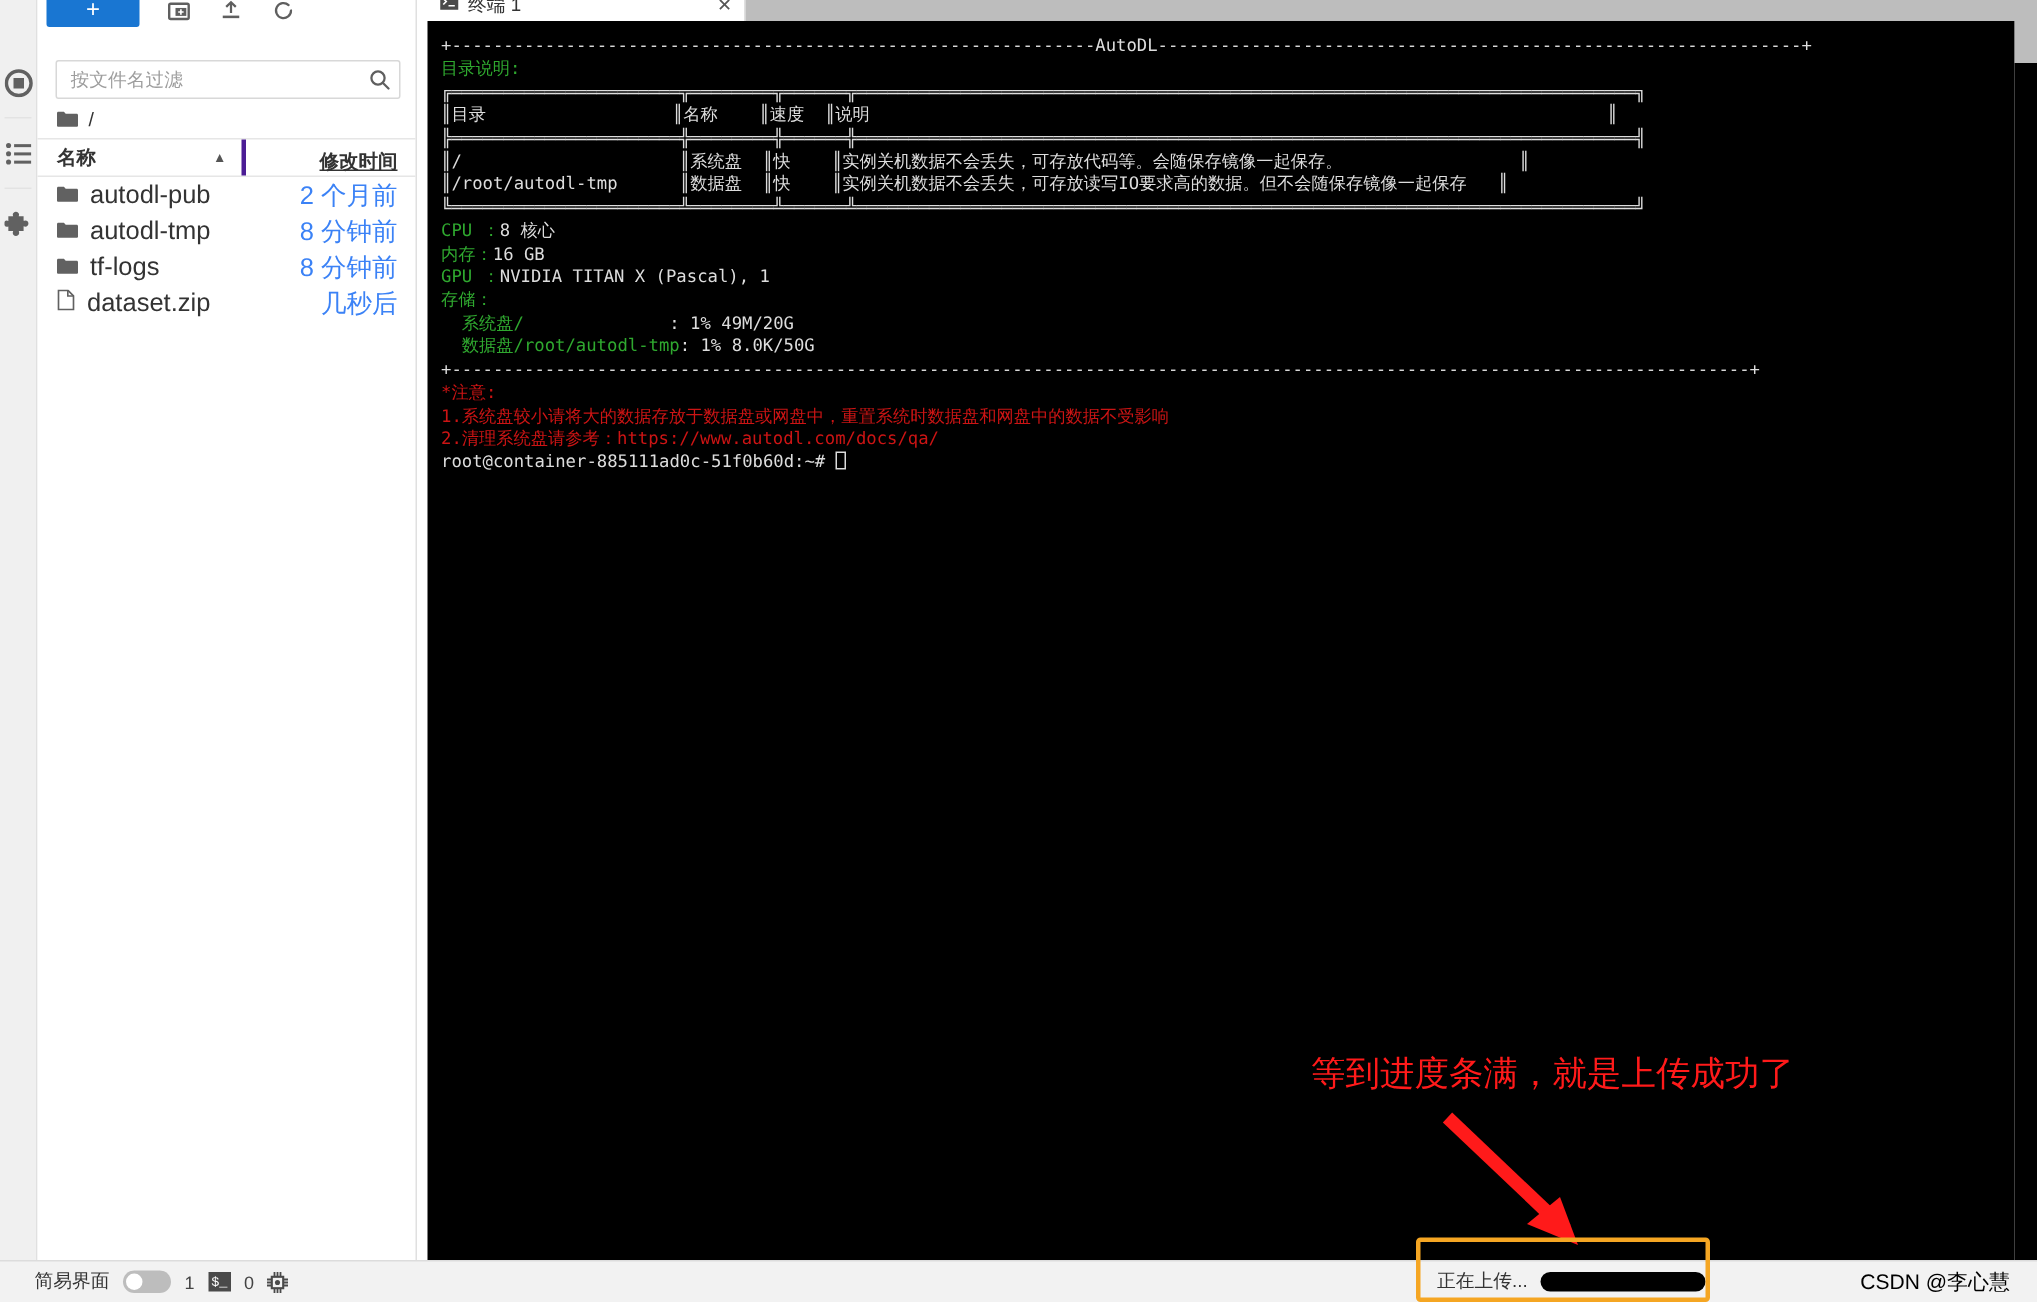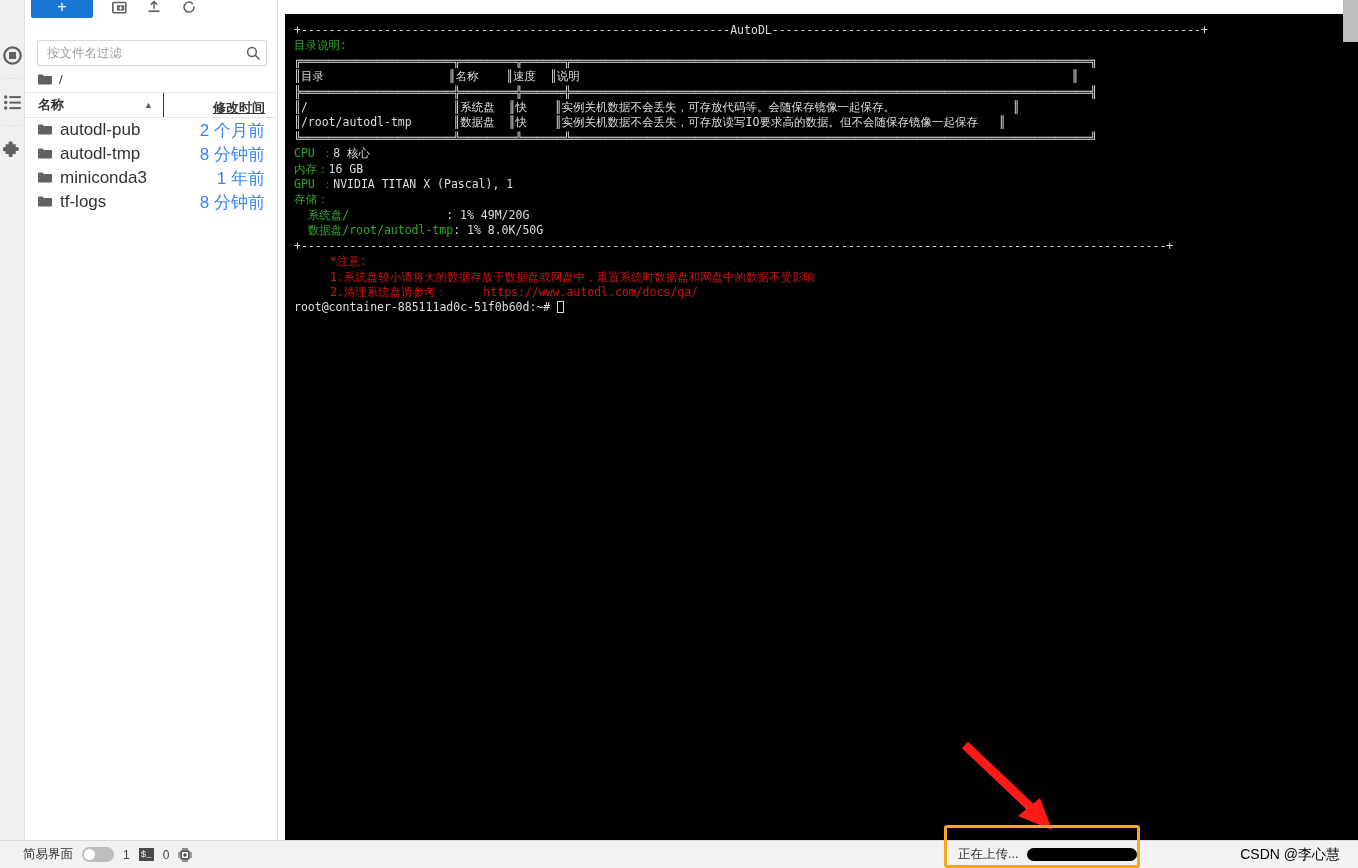--- a/index.html
+++ b/index.html
@@ -29,21 +29,21 @@
   .filter-wrap { margin:22px 10px 0 12px; height:26px; border:1px solid #d8d8d8; border-radius:2px;
                  display:flex; align-items:center; padding:0 6px 0 9px; }
   .filter-in { flex:1; border:0; outline:0; font-size:12.5px; color:#333; font-family:"Liberation Sans", sans-serif; background:transparent;}
   .filter-in::placeholder { color:#9e9e9e; }
   .search-ic { color:#5f5f5f; display:flex; }
 
   .crumb { height:26px; display:flex; align-items:center; gap:7px; padding:0 0 0 13px; font-size:13px; color:#333; }
   .folder-ic svg { display:block; }
 
   .hdr { display:flex; height:26px; border-top:1px solid #e6e6e6; border-bottom:1px solid #e6e6e6; font-size:13px; font-weight:bold; color:#333; }
-  .hdr .c1 { flex:1; display:flex; align-items:center; padding-left:13px; gap:6px; border-right:1px solid #4c1d95;}
+  .hdr .c1 { flex:1; display:flex; align-items:center; padding-left:13px; gap:6px; border-right:3px solid #4c1d95;}
   .hdr .c2 { width:113px; display:flex; align-items:flex-end; justify-content:flex-end; padding-right:12px;text-decoration:underline; }
   .sort-ar { color:#555; font-size:9px; margin-left:auto; margin-right:10px; }
 
   .row { display:flex; height:24px; align-items:center; font-size:17px; color:#333; }
   .row .n { flex:1; display:flex; align-items:center; gap:8px; padding-left:13px; overflow:hidden; white-space:nowrap; }
   .row .t { width:113px; text-align:right; padding-right:12px; color:#3b82f6; }
 
   
   .statusbar { position:absolute; left:0; bottom:0; width:1358px; height:28px;
                background:#f2f2f2; border-top:1px solid #dcdcdc; display:flex; align-items:center; }
@@ -71,21 +71,21 @@
          border-right:1px solid #e0e0e0; display:flex; align-items:center; padding:0 8px; gap:6px;
          font-size:12.5px; color:#333; }
   .tab-rest { position:absolute; left:212px; top:-8px; width:861px; height:22px; background:#bdbdbd; }
   .tab-x { margin-left:auto; color:#555; font-size:12px; }
 
   .term { position:absolute; left:285px; top:14px; width:1058px; height:826px; background:#000;
           font-family:"DejaVu Sans Mono", "Liberation Mono", monospace;
           font-size:11.5px; line-height:15.4px; padding:9px 0 0 9px; color:#ccc;
           white-space:pre; overflow:hidden; letter-spacing:0px;}
   .term .g { color:#2fa82f; }
-  .term .r { color:#cc1414;margin-left:36px; }
+  .term .r { color:#cc1414; }
   .term .w { color:#dddddd; }
   .cursor { display:inline-block; width:7px; height:12px; border:1px solid #dcdcdc; vertical-align:-2px; }
 
   .term-scroll { position:absolute; right:0; top:14px; width:15px; height:826px; background:#000; }
   .scroll-thumb { position:absolute; right:0; top:0; width:15px; height:28px; background:#bdbdbd; }
   .top-right-gray { position:absolute; left:1343px; top:0; width:15px; height:14px; background:#bdbdbd; }
 
   
   .anno-text { position:absolute; left:874px; top:700px; font-size:23px; color:#ff1a1a;
                font-family:"Liberation Sans", sans-serif; white-space:nowrap; }
@@ -193,36 +193,50 @@
               </svg></span>
             <span>autodl-tmp</span>
           </span>
           <span class="t">8 分钟前</span>
         </div>
         <div class="row">
           <span class="n">
             <span><svg width="14" height="11" viewBox="0 0 14 11">
                 <path fill="#616161" d="M0 1.4C0 .9.4.5.9.5h3.7l1.2 1.4h7.3c.5 0 .9.4.9.9v6.8c0 .5-.4.9-.9.9H.9c-.5 0-.9-.4-.9-.9z"></path>
               </svg></span>
-            <span>miniconda3</span>
-          </span>
-          <span class="t">1 年前</span>
-        </div>
-        <div class="row">
-          <span class="n">
-            <span><svg width="14" height="11" viewBox="0 0 14 11">
-                <path fill="#616161" d="M0 1.4C0 .9.4.5.9.5h3.7l1.2 1.4h7.3c.5 0 .9.4.9.9v6.8c0 .5-.4.9-.9.9H.9c-.5 0-.9-.4-.9-.9z"></path>
-              </svg></span>
             <span>tf-logs</span>
           </span>
           <span class="t">8 分钟前</span>
         </div>
-      </div>
-  </div>
-
+        <div class="row">
+          <span class="n">
+            <span><svg width="12" height="14" viewBox="0 0 12 14">
+                <path fill="none" stroke="#616161" stroke-width="1.1" d="M1 .6h6.3L11 4.2v9.2H1z"></path>
+                <path fill="none" stroke="#616161" stroke-width="1.1" d="M7.2.8v3.5h3.6"></path>
+              </svg></span>
+            <span>dataset.zip</span>
+          </span>
+          <span class="t">几秒后</span>
+        </div>
+      </div>
+  </div>
+
+  <div class="tabbar">
+    <div class="tab">
+      <span>
+        <svg width="13" height="11" viewBox="0 0 13 11">
+            <rect x="0.5" y="0.5" width="12" height="10" fill="#4a4a4a"></rect>
+            <path d="M2.5 3l2 2-2 2M6 7.8h4.2" stroke="#fff" stroke-width="1.1" fill="none"></path>
+          </svg>
+      </span>
+      <span>终端 1</span>
+      <span class="tab-x">✕</span>
+    </div>
+    <div class="tab-rest"></div>
+  </div>
   <div class="top-right-gray"></div>
 
   <div class="term"><span class="w">+--------------------------------------------------------------AutoDL--------------------------------------------------------------+</span>
 <span class="g">目录说明:</span>
 <span class="w">╔══════════════════════╦════════╦══════╦═══════════════════════════════════════════════════════════════════════════╗</span>
 <span class="w">║目录                  ║名称    ║速度  ║说明                                                                       ║</span>
 <span class="w">╠══════════════════════╬════════╬══════╬═══════════════════════════════════════════════════════════════════════════╣</span>
 <span class="w">║/                     ║系统盘  ║快    ║实例关机数据不会丢失，可存放代码等。会随保存镜像一起保存。                 ║</span>
 <span class="w">║/root/autodl-tmp      ║数据盘  ║快    ║实例关机数据不会丢失，可存放读写IO要求高的数据。但不会随保存镜像一起保存   ║</span>
 <span class="w">╚══════════════════════╩════════╩══════╩═══════════════════════════════════════════════════════════════════════════╝</span>
@@ -235,20 +249,21 @@
 <span class="w">+-----------------------------------------------------------------------------------------------------------------------------+</span>
 <span class="r">*注意:</span>
 <span class="r">1.系统盘较小请将大的数据存放于数据盘或网盘中，重置系统时数据盘和网盘中的数据不受影响</span>
 <span class="r">2.清理系统盘请参考：</span><span class="r">https://www.autodl.com/docs/qa/</span>
 <span class="w">root@container-885111ad0c-51f0b60d:~# </span><span class="cursor"></span></div>
 
   <div class="term-scroll">
     <div class="scroll-thumb"></div>
   </div>
 
+  <div class="anno-text">等到进度条满，就是上传成功了</div>
   <svg class="anno-arrow" width="110" height="100" viewBox="0 0 110 100">
     <path d="M5 5 L84 80" stroke="#ff1a1a" stroke-width="9" stroke-linecap="butt"></path>
     <path d="M92 90 L58 76 L80 58 Z" fill="#ff1a1a"></path>
   </svg>
 
   <div class="statusbar">
     <div class="sb-left">
       <span>简易界面</span>
       <span class="toggle"></span>
       <span class="sb-num">1</span>

